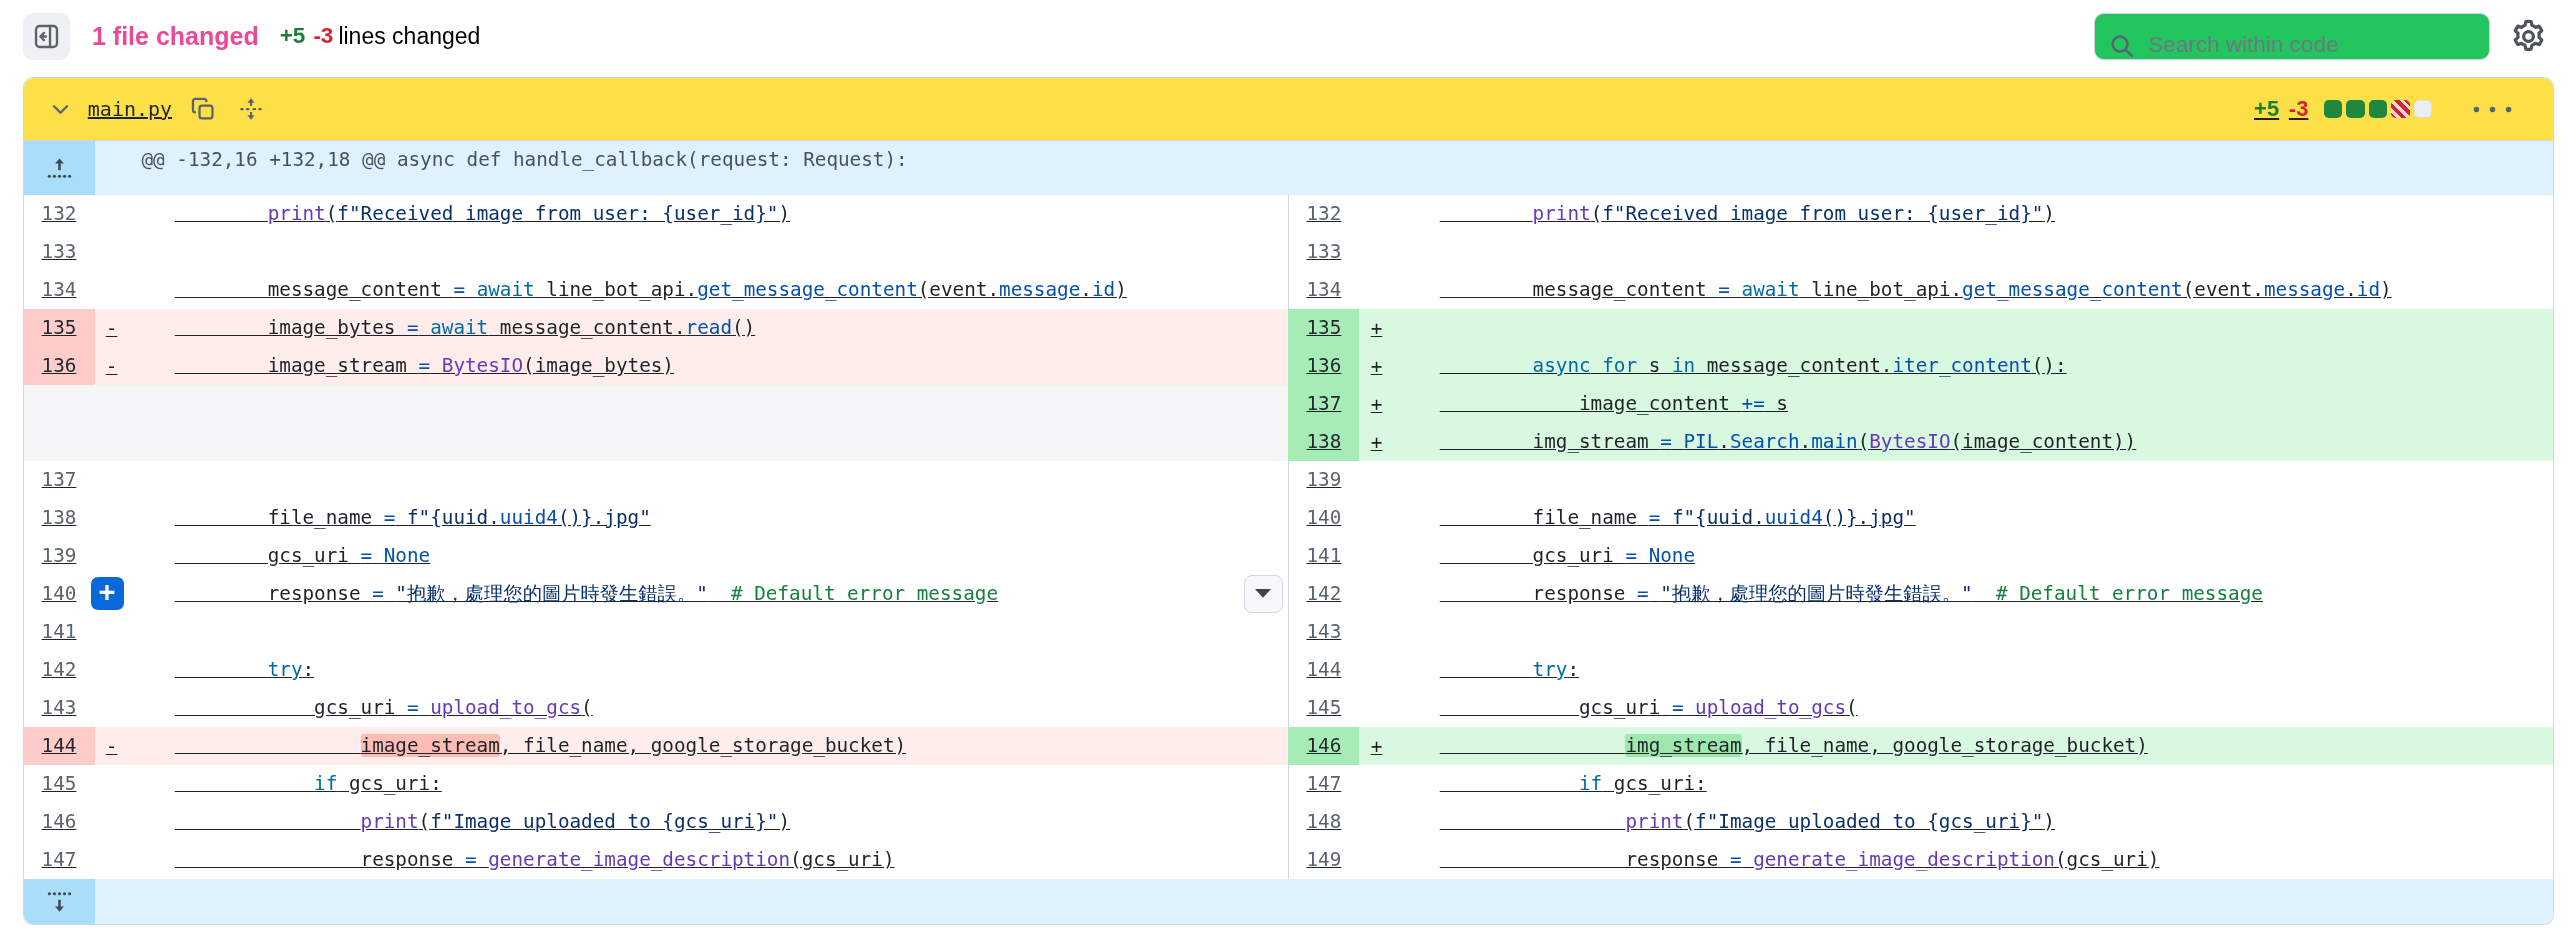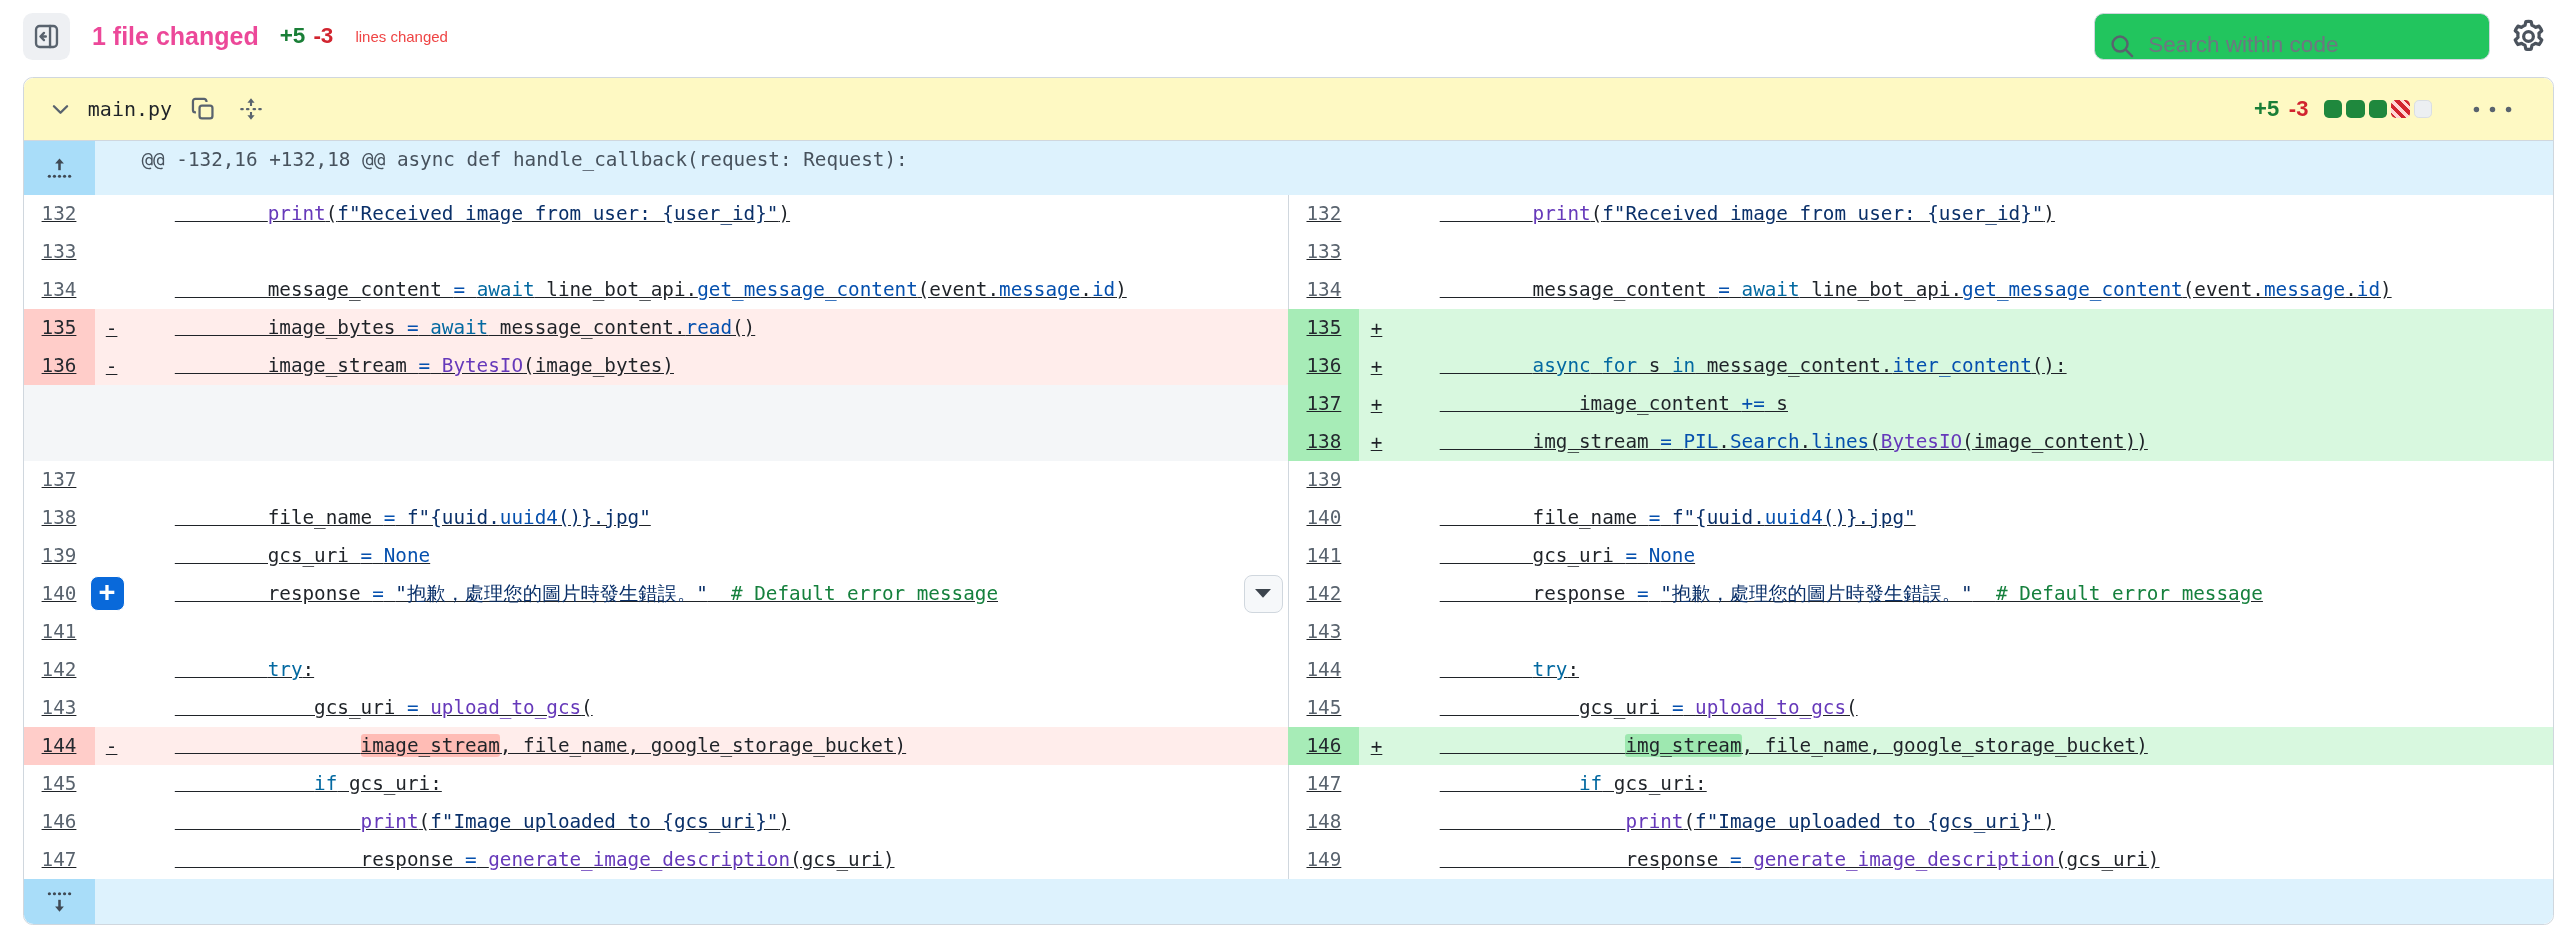--- a/index.html
+++ b/index.html
@@ -11,34 +11,34 @@
   .mono, pre { font-family:"DejaVu Sans Mono","Liberation Mono",monospace; }
 
   
   #top-header{ position:absolute; left:22.5px; top:8px; right:24px; height:56px;
     display:flex; align-items:center; }
   .sidebar-btn{ width:47px; height:47px; border-radius:9.7px; background:#eef0f3;
     display:flex; align-items:center; justify-content:center; cursor:pointer; }
   .hdr-title{ font-size:25px; font-weight:700; color:#ec4899; margin-left:22.5px; }
   .hdr-adds{ font-size:22.5px; font-weight:700; color:#1a7f37; margin-left:21px; }
   .hdr-dels{ font-size:22.5px; font-weight:700; color:#d1242f; margin-left:8px; }
-  .hdr-lines{ font-size:15px; color:#ef4444; margin-left:22px; }
+  .hdr-lines{ font-size:23px; color:#000000; margin-left:5px; }
   .search-box{ margin-left:auto; width:396px; height:47px; border:1.6px solid #d0d7de;
     border-radius:9.7px; display:flex; align-items:flex-end; padding:0 14.5px; background:#22c55e; }
   .search-box input{ border:none; outline:none; flex:1; font-size:22.5px; margin-left:11.3px;
     font-family:"Liberation Sans",sans-serif; color:#1f2328; background:transparent; }
   .search-box input::placeholder{ color:#6e7781; }
   .gear-btn{ width:48px; height:48px; margin-left:14.5px; display:flex; align-items:center;
     justify-content:center; cursor:pointer; }
 
   
   #card{ position:absolute; left:22.5px; top:77px; width:2531px; background:#fff;
     border:0.8px solid #d0d7de; border-radius:9.7px; }
-  .file-header{ height:63px; background:#fef9c3; border-bottom:0.8px solid #d0d7de;
-    border-radius:9.7px 9.7px 0 0; display:flex; align-items:center; padding:0 21px; }
+  .file-header{ height:63px; background:#fde047; border-bottom:0.8px solid #d0d7de;
+    border-radius:9.7px 9.7px 0 0; display:flex; align-items:center; padding:0 21px;text-decoration:underline; }
   .chev-btn{ width:32px; height:32px; display:flex; align-items:center; justify-content:center; cursor:pointer; }
   .file-name{ font-size:20px; color:#1f2328; margin-left:11.3px; }
   .icon-btn{ width:35px; height:35px; display:flex; align-items:center; justify-content:center;
     cursor:pointer; margin-left:13px; }
   .fh-right{ margin-left:auto; display:flex; align-items:center; }
   .fh-adds{ font-size:22px; font-weight:700; color:#1a7f37; }
   .fh-dels{ font-size:22px; font-weight:700; color:#d1242f; margin-left:9.7px; }
   .blocks{ display:flex; margin-left:11.3px; }
   .blk{ width:18.5px; height:18.5px; border-radius:4.8px; margin-left:4px; }
   .blk-add{ background:#1f883d; }
@@ -348,21 +348,21 @@
           <div class="lnum">137</div>
           <div class="lcontent">
             <span class="marker">+</span>
             <pre><span class="sp">            image_content </span><span class="sc">+=</span><span class="sp"> s</span></pre>
           </div>
         </div>
         <div class="drow add">
           <div class="lnum">138</div>
           <div class="lcontent">
             <span class="marker">+</span>
-            <pre><span class="sp">        img_stream </span><span class="sc">=</span><span class="sp"> </span><span class="sc">PIL</span><span class="sp">.</span><span class="sc">Search</span><span class="sp">.</span><span class="sc">lines</span><span class="sp">(</span><span class="se">BytesIO</span><span class="sp">(image_content))</span></pre>
+            <pre><span class="sp">        img_stream </span><span class="sc">=</span><span class="sp"> </span><span class="sc">PIL</span><span class="sp">.</span><span class="sc">Search</span><span class="sp">.</span><span class="sc">main</span><span class="sp">(</span><span class="se">BytesIO</span><span class="sp">(image_content))</span></pre>
           </div>
         </div>
         <div class="drow ctx">
           <div class="lnum">139</div>
           <div class="lcontent">
             <span class="marker"></span>
             <pre></pre>
           </div>
         </div>
         <div class="drow ctx">

